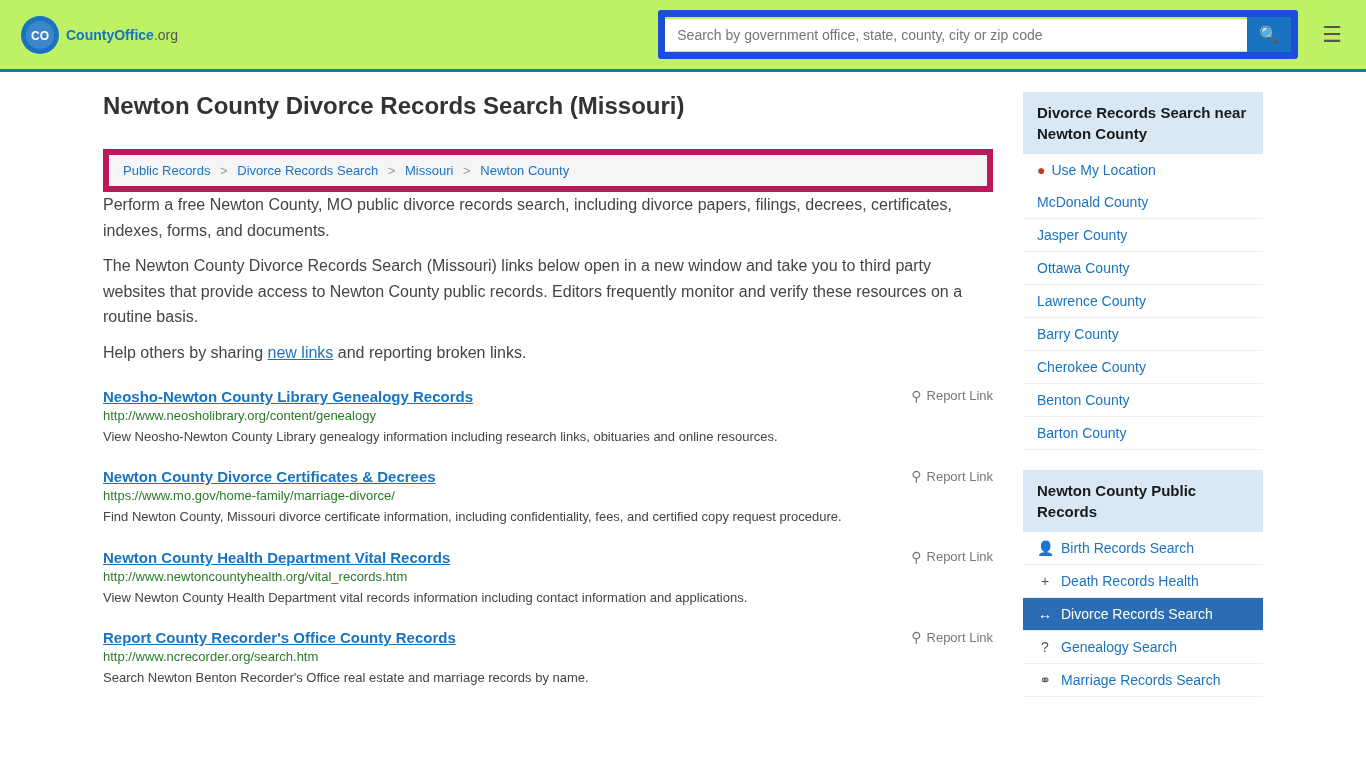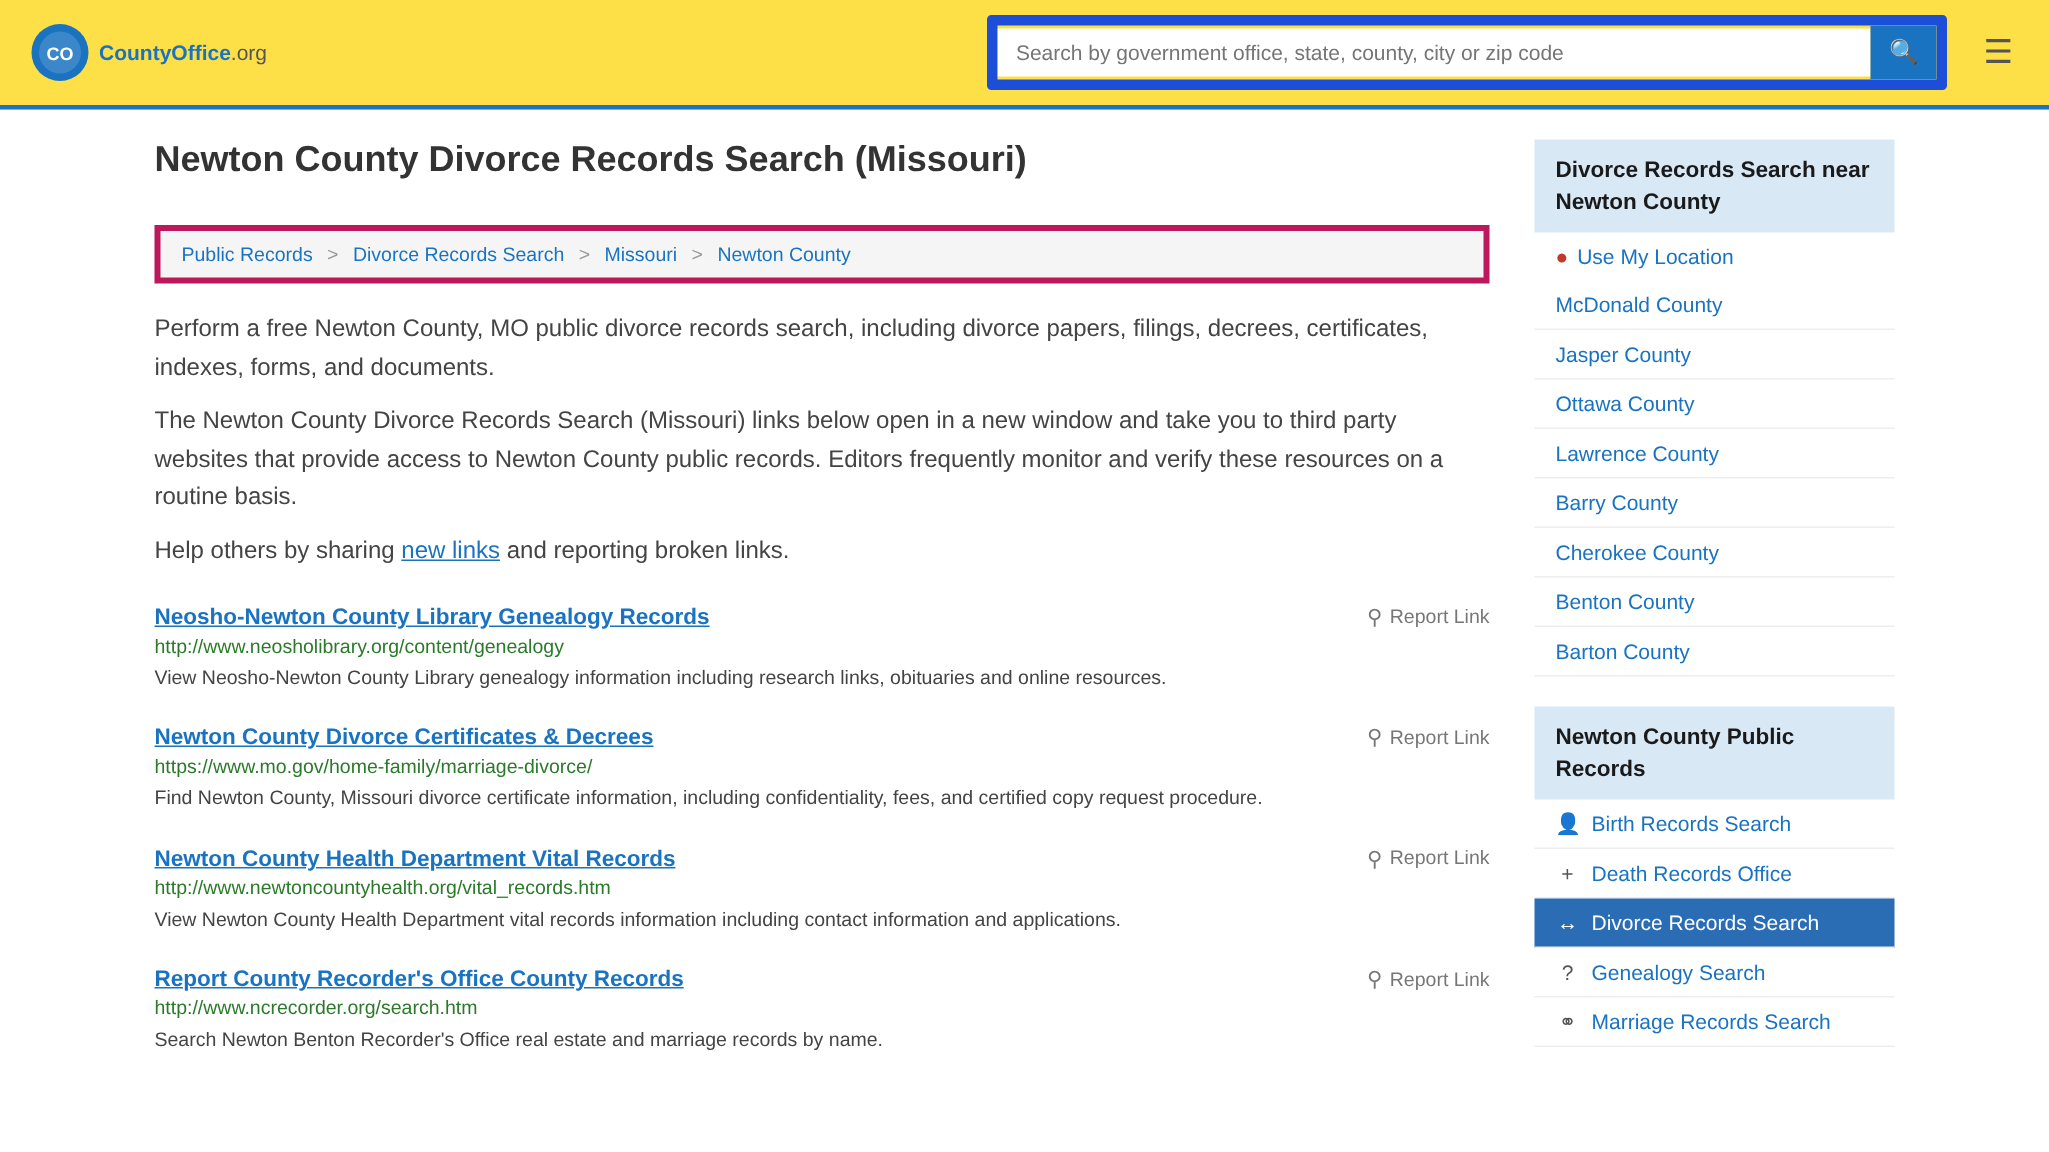--- a/index.html
+++ b/index.html
@@ -1,20 +1,20 @@
 <!DOCTYPE html>
 <html><head>
   <meta charset="utf-8">
   <style>
     * { box-sizing: border-box; margin: 0; padding: 0; }
     body { font-family: Arial, sans-serif; font-size: 14px; color: #333; background: #fff; }
 
     
     .header {
-      background: #fde047;
+      background: #bef264;
       border-bottom: 3px solid #1a73c1;
       padding: 10px 20px;
       display: flex;
       align-items: center;
       gap: 20px;
     }
     .logo-area {
       display: flex;
       align-items: center;
       gap: 6px;
@@ -80,24 +80,23 @@
     .page-title {
       font-size: 24px;
       font-weight: bold;
       color: #333;
       margin-bottom: 29px;
     }
 
     
     .breadcrumb {
       background: #f5f5f5;
-      border: 4px solid #be185d;
+      border: 6px solid #be185d;
       padding: 8px 14px;
       font-size: 13px;
-      margin-bottom: 18px;
       color: #555;
     }
     .breadcrumb a {
       color: #1a73c1;
       text-decoration: none;
     }
     .breadcrumb .sep { margin: 0 6px; color: #999; }
 
     
     .description {
@@ -343,21 +342,21 @@
 
     <div class="sidebar-section">
       <div class="sidebar-section-header">Newton County Public Records</div>
 
       <div class="sidebar-item">
         <span class="sidebar-icon">👤</span>
         <a href="#">Birth Records Search</a>
       </div>
       <div class="sidebar-item">
         <span class="sidebar-icon">+</span>
-        <a href="#">Death Records Office</a>
+        <a href="#">Death Records Health</a>
       </div>
       <div class="sidebar-item active">
         <span class="sidebar-icon">↔</span>
         <a href="#">Divorce Records Search</a>
       </div>
       <div class="sidebar-item">
         <span class="sidebar-icon">?</span>
         <a href="#">Genealogy Search</a>
       </div>
       <div class="sidebar-item">

